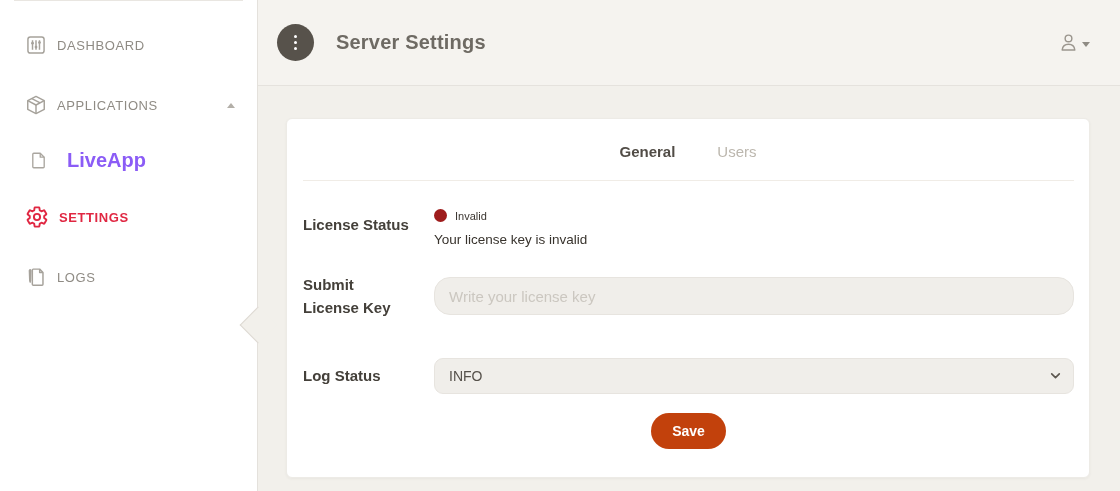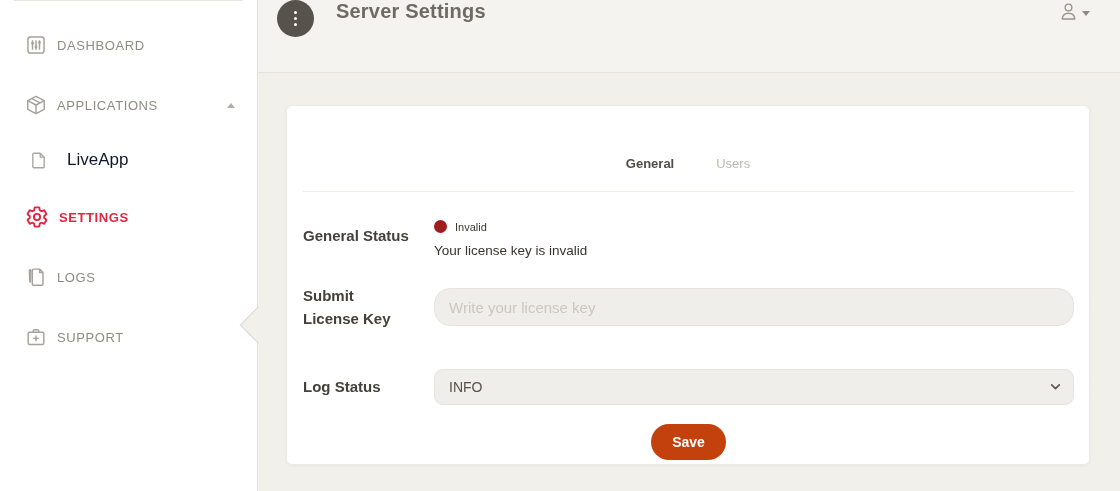--- a/index.html
+++ b/index.html
@@ -18,38 +18,38 @@
     border-right:1px solid #e4e1dc; position:relative; z-index:2;
   }
   .logo-area { height:72px; display:flex; align-items:center; padding-left:13px; gap:9px; }
   .brand-name { font-size:19px; font-weight:700; color:#e8304a; letter-spacing:.2px; }
   .logo-divider { border-top:1px solid #e9e6e1; margin:0 14px; }
   .nav { padding-top:14px; }
   .nav-item { height:60px; display:flex; align-items:center; padding:0 22px 0 25px; gap:10px; cursor:pointer; }
   .nav-item .nav-label { font-size:13px; letter-spacing:.6px; color:#8f8b84; }
   .nav-sub { margin-top:6px; padding-bottom:8px; }
   .nav-sub .nav-item { height:38px; padding-left:29px; gap:19px; }
-  .nav-sub .nav-label { font-size:17px; letter-spacing:0; color:#0f172a; }
+  .nav-sub .nav-label { font-size:20px; letter-spacing:0; color:#8b5cf6;font-weight:bold; }
   .nav-item.active .nav-label { color:#e02742; font-weight:700; }
   .caret-up {
     margin-left:auto; width:0; height:0;
     border-left:4.5px solid transparent; border-right:4.5px solid transparent;
     border-bottom:5.5px solid #b3afa8;
   }
   .active-notch {
     position:absolute; right:-14px; top:312px; width:26px; height:26px;
     background:#f2f0eb; border-left:1px solid #ddd9d3; border-bottom:1px solid #ddd9d3;
     transform:rotate(45deg); z-index:3;
   }
 
   
   .main { flex:1; display:flex; flex-direction:column; min-width:0; }
   .topbar {
-    height:73px; background:#f5f3ef; border-bottom:1px solid #e5e2dd;
-    display:flex; align-items:flex-start; padding:0 30px 0 19px; flex-shrink:0;
+    height:86px; background:#f5f3ef; border-bottom:1px solid #e5e2dd;
+    display:flex; align-items:center; padding:0 30px 0 19px; flex-shrink:0;
   }
   .kebab-btn {
     width:37px; height:37px; border-radius:50%; background:#57524b; border:none;
     display:flex; flex-direction:column; align-items:center; justify-content:center;
     gap:2.6px; cursor:pointer; flex-shrink:0;
   }
   .kebab-btn i { width:3.6px; height:3.6px; border-radius:50%; background:#ffffff; }
   .page-title { margin-left:22px; font-size:20px; font-weight:700; color:#6e6a63; letter-spacing:.2px; }
   .user-menu { margin-left:auto; display:flex; align-items:center; gap:2px; cursor:pointer; }
   .caret-down {
@@ -58,21 +58,21 @@
     border-top:5px solid #8f8b84;
   }
 
   .content { flex:1; background:#f2f0eb; }
   .card {
     margin:32px 30px 0 28px; height:360px; background:#ffffff;
     border:1px solid #ecc; border-color:#edebe6; border-radius:6px;
     box-shadow:0 1px 3px rgba(60,55,45,.05);
   }
   .tabs { display:flex; justify-content:center; gap:42px; padding-top:24px; }
-  .tab { font-size:13px; color:#bcb7ae; cursor:pointer;margin-top:26px; }
+  .tab { font-size:15px; color:#bcb7ae; cursor:pointer; }
   .tab.active { color:#514c46; font-weight:700; }
   .tab-divider { border-top:1px solid #f0ece6; margin:20px 15px 0 16px; }
 
   .form { padding:28px 15px 0 16px; }
   .form-row { display:grid; grid-template-columns:131px 1fr; align-items:center; }
   .form-label { font-size:15px; font-weight:700; color:#44403a; line-height:1.55; }
   .label-narrow { max-width:92px; }
 
   .row-license { align-items:start; margin-bottom:26px; }
   .row-license .form-label { padding-top:4px; }
@@ -165,30 +165,20 @@
       <span class="icon">
         <svg width="22" height="22" viewBox="0 0 24 24" fill="none" stroke="#a6a29b" stroke-width="1.6" stroke-linejoin="round">
           <path d="M9 3.4 H16 L19.6 7 V20 A1 1 0 0 1 18.6 21 H9 A1 1 0 0 1 8 20 V4.4 A1 1 0 0 1 9 3.4 Z"></path>
           <path d="M16 3.4 V7 H19.6"></path>
           <path d="M4.8 5 Q5.6 3.4 6.4 5 L6 15.8 L5.6 17.6 L5.2 15.8 Z"></path>
         </svg>
       </span>
       <span class="nav-label">LOGS</span>
     </div>
 
-    <div class="nav-item">
-      <span class="icon">
-        <svg width="22" height="22" viewBox="0 0 24 24" fill="none" stroke="#a6a29b" stroke-width="1.6" stroke-linejoin="round">
-          <rect x="3.5" y="6.8" width="17" height="13.4" rx="1.6"></rect>
-          <path d="M9 6.8 V5.4 A1.2 1.2 0 0 1 10.2 4.2 H13.8 A1.2 1.2 0 0 1 15 5.4 V6.8"></path>
-          <path d="M12 10.4 V16.6 M8.9 13.5 H15.1"></path>
-        </svg>
-      </span>
-      <span class="nav-label">SUPPORT</span>
-    </div>
   </nav>
 
   <div class="active-notch"></div>
 </aside>
 
 <div class="main">
 
   <header class="topbar">
     <button class="kebab-btn">
       <i></i>
@@ -212,21 +202,21 @@
 
       <div class="tabs">
         <span class="tab active">General</span>
         <span class="tab">Users</span>
       </div>
       <div class="tab-divider"></div>
 
       <div class="form">
 
         <div class="form-row row-license">
-          <span class="form-label">General Status</span>
+          <span class="form-label">License Status</span>
           <div>
             <div class="status-line">
               <span class="status-dot"></span>
               <span class="status-value">Invalid</span>
             </div>
             <div class="status-message">Your license key is invalid</div>
           </div>
         </div>
 
         <div class="form-row row-key">

